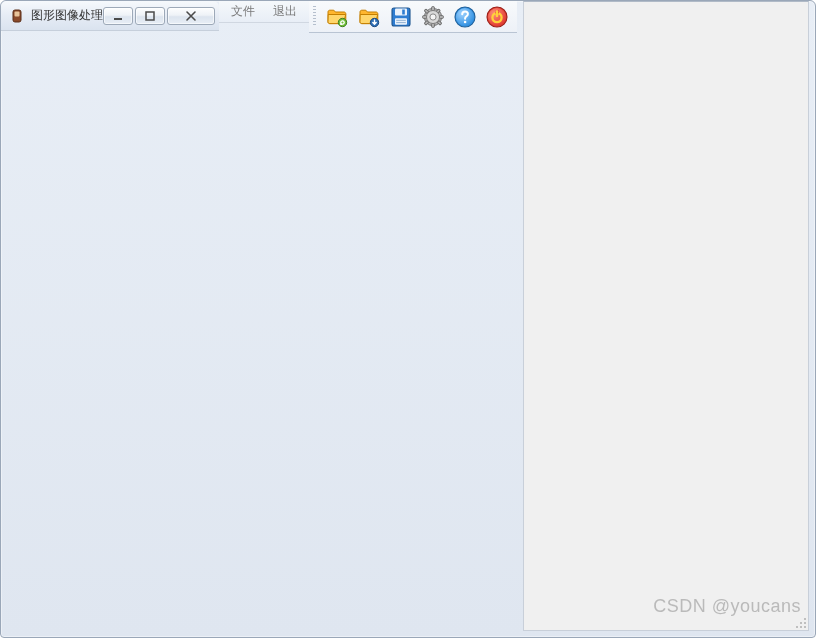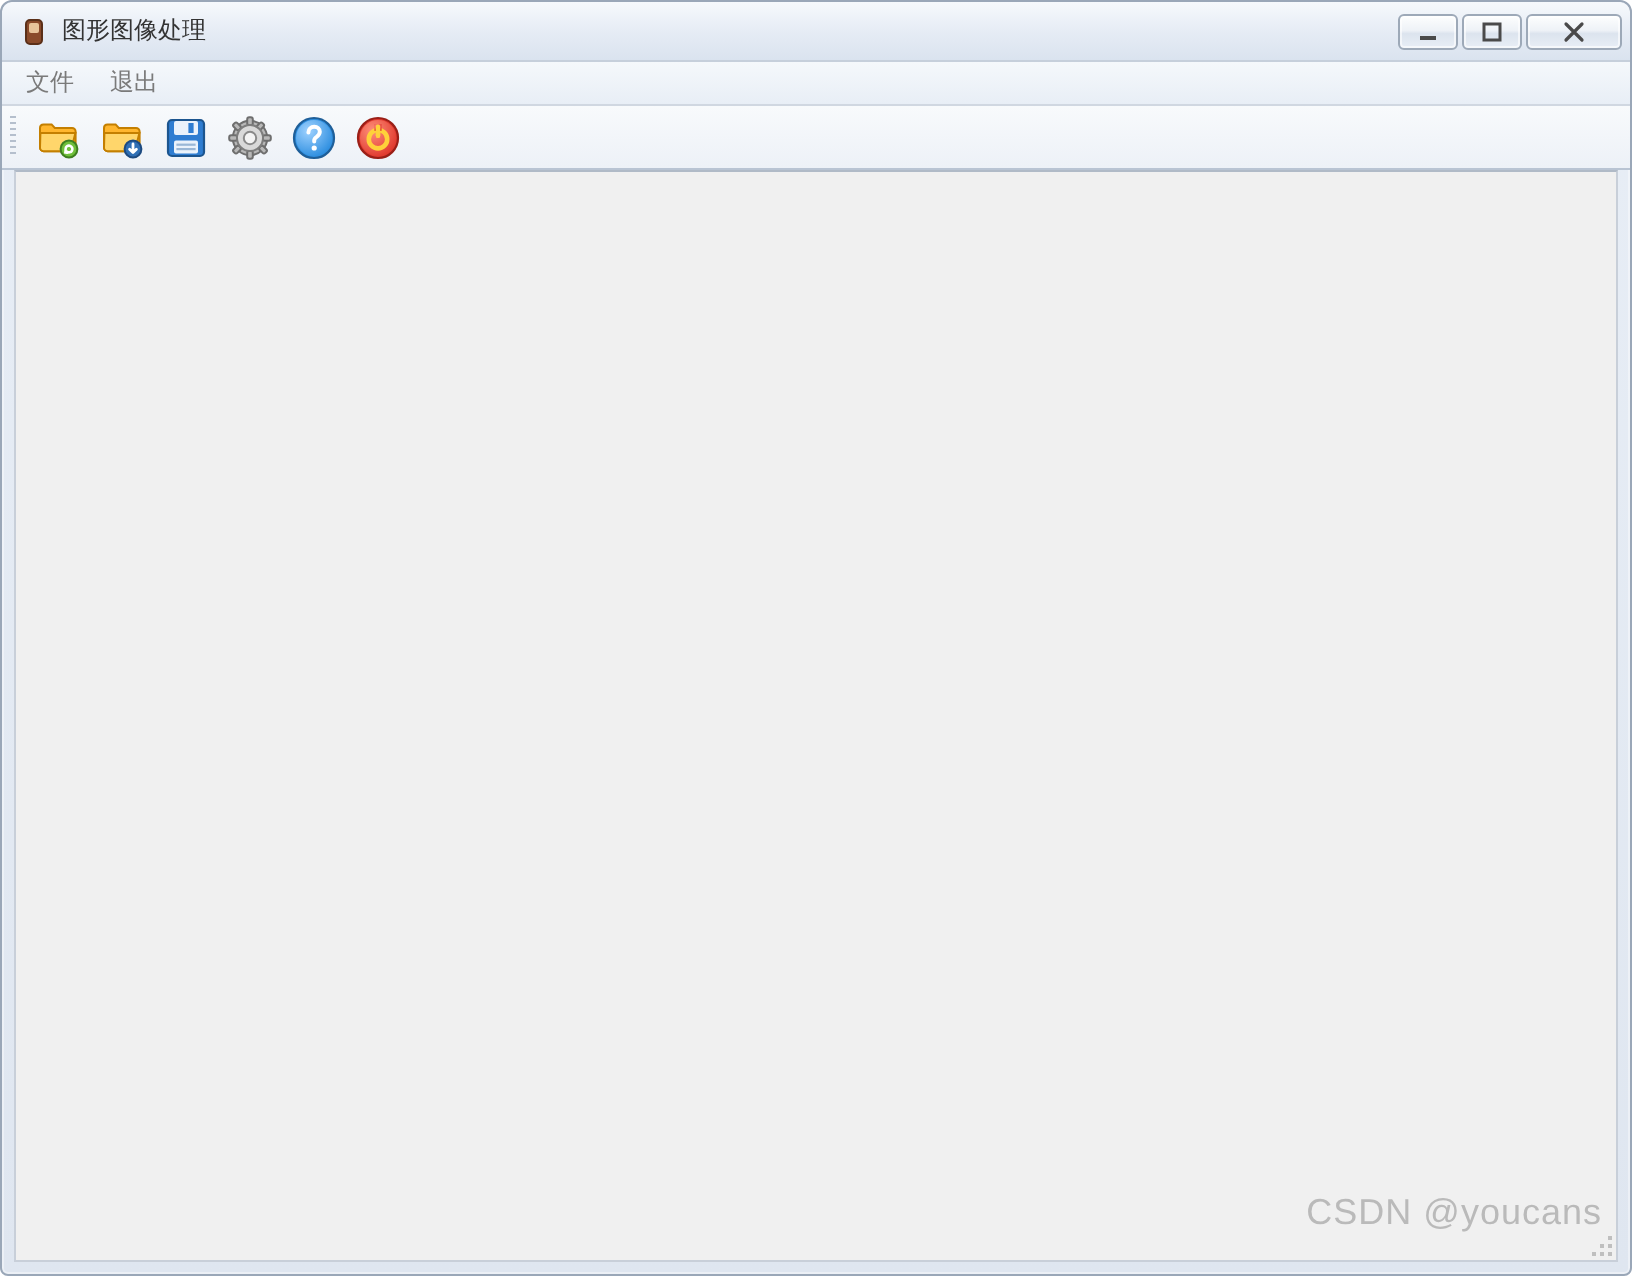--- a/index.html
+++ b/index.html
@@ -14,21 +14,21 @@
     }
     
     .window {
       width: 816px;
       height: 638px;
       background: linear-gradient(to bottom, #e8eef6 0, #dfe6f0 100%);
       border: 1px solid #9aa7b8;
       border-radius: 6px 6px 4px 4px;
       position: relative;
       display: flex;
-      flex-direction: column;
+      flex-direction: row;
       box-shadow: inset 0 0 0 1px rgba(255,255,255,.4);
     }
     .titlebar {
       height: 30px;
       display: flex;
       align-items: center;
       padding: 0 4px 0 8px;
       background: linear-gradient(to bottom, #f6f9fc 0, #e6ecf5 50%, #dae3ef 100%);
       border-bottom: 1px solid #c6cfdb;
       border-radius: 6px 6px 0 0;

